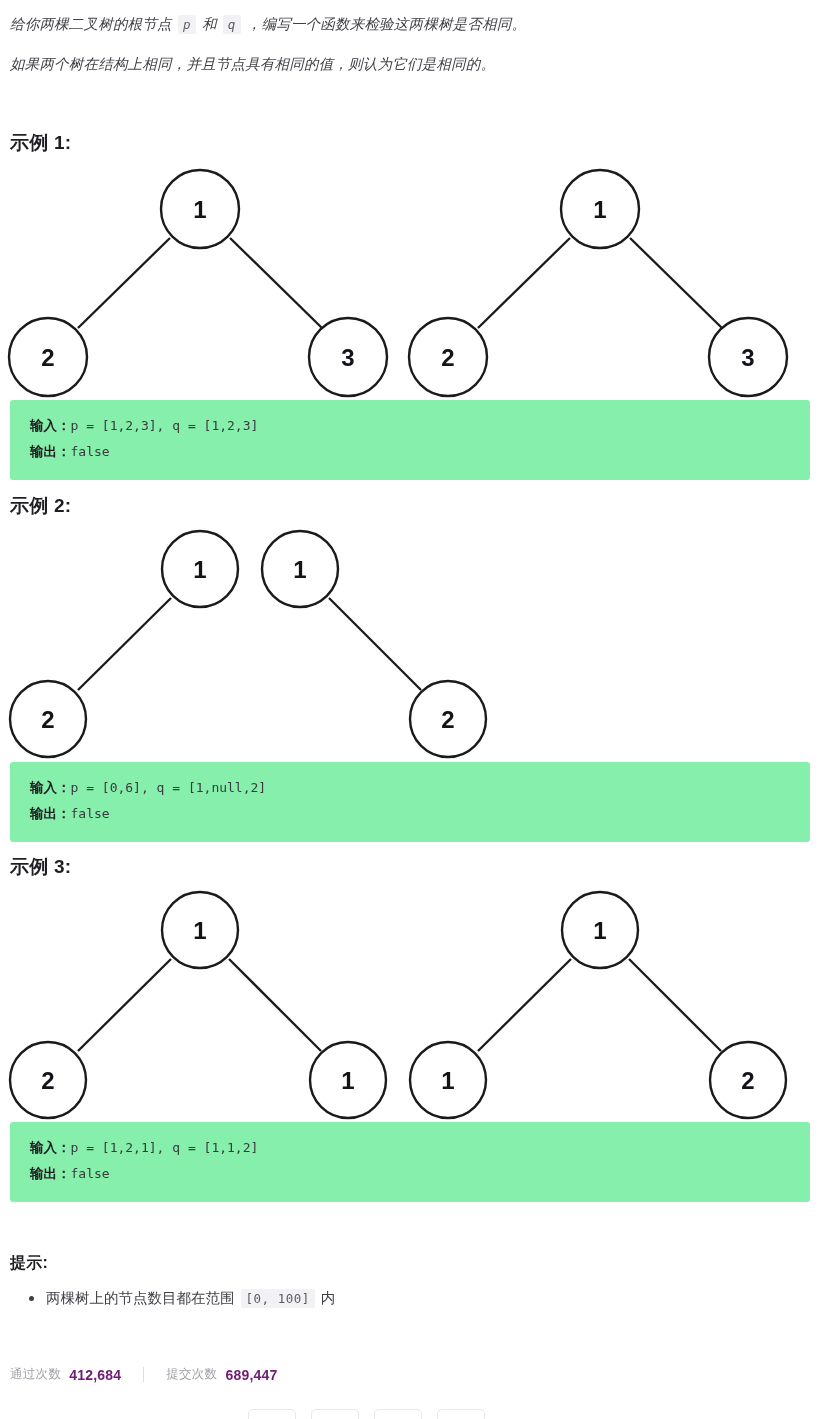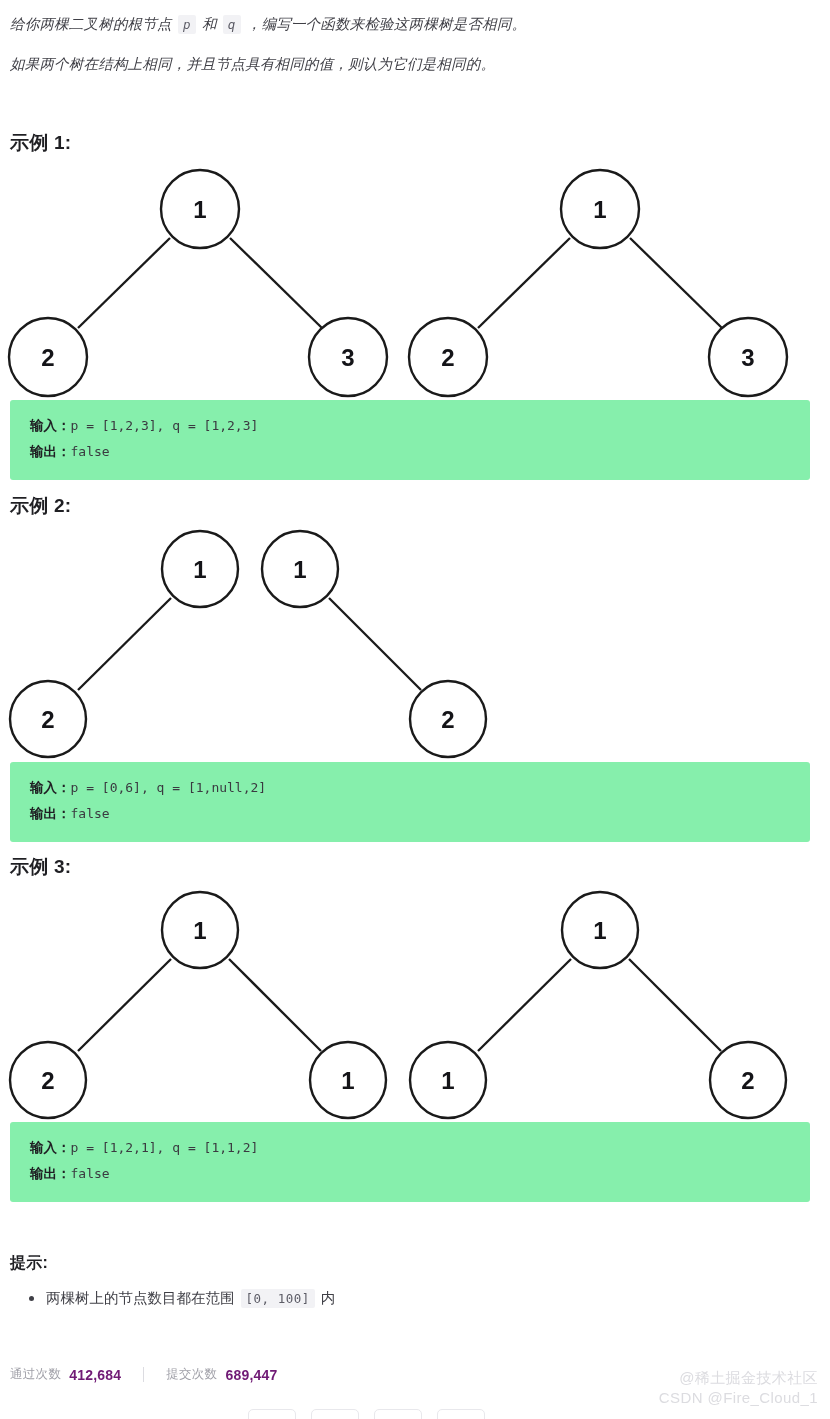--- a/index.html
+++ b/index.html
@@ -305,24 +305,20 @@
       <span class="stat-label">通过次数</span>
       <span class="stat-value">412,684</span>
     </div>
     <div class="stat-divider"></div>
     <div class="stat">
       <span class="stat-label">提交次数</span>
       <span class="stat-value">689,447</span>
     </div>
   </div>
 
-  <div id="watermark">
-    <div>@稀土掘金技术社区</div>
-    <div>CSDN @Fire_Cloud_1</div>
-  </div>
 
   <div id="bottom-chips">
     <div class="chip"></div>
     <div class="chip"></div>
     <div class="chip"></div>
     <div class="chip"></div>
   </div>
 
 </div>
 

